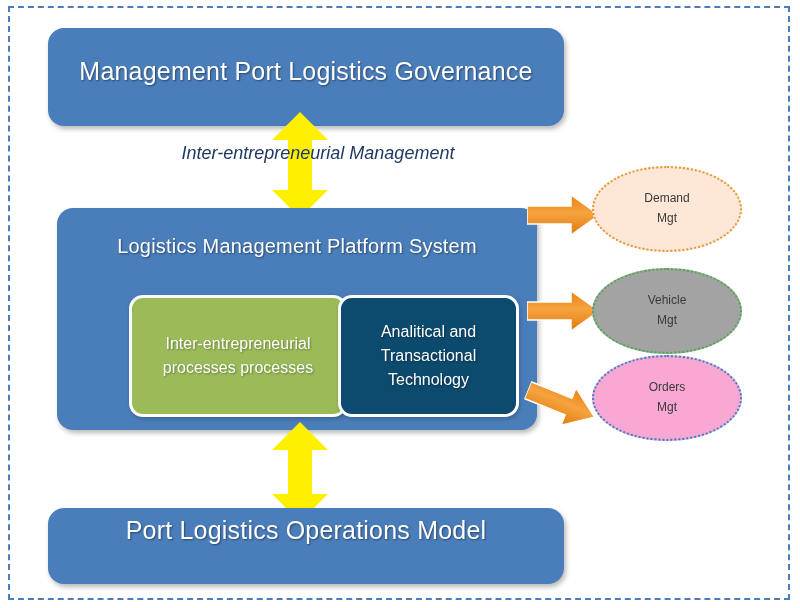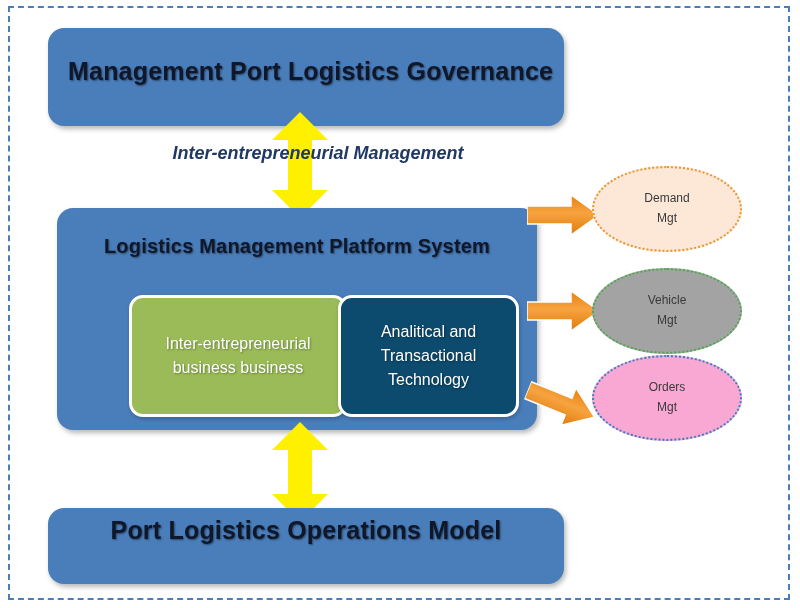--- a/index.html
+++ b/index.html
@@ -29,22 +29,22 @@
   }
   
   .blue-box {
     position: absolute;
     background: #4a7ebb;
     border-radius: 16px;
     box-shadow: 2px 3px 5px rgba(0,0,0,0.28);
     box-sizing: border-box;
   }
   .blue-title {
-    color: #0f172a;
-    font-weight: bold;
+    color: #ffffff;
+    font-weight: normal;
     text-shadow: 1px 1px 2px rgba(0,0,0,0.45);
     letter-spacing: 0.2px;
     white-space: nowrap;
   }
   #box-governance {
     left: 48px;
     top: 28px;
     width: 516px;
     height: 98px;
   }
@@ -132,21 +132,21 @@
     height: 100px;
   }
   
   #label-inter {
     position: absolute;
     left: 128px;
     top: 143px;
     width: 380px;
     text-align: center;
     font-size: 18px;
-    font-weight: bold;
+    font-weight: normal;
     font-style: italic;
     color: #1F3864;
     white-space: nowrap;
   }
   
   .ellipse {
     position: absolute;
     border-radius: 50%;
     box-sizing: border-box;
     display: flex;
@@ -205,21 +205,21 @@
 
   <div id="label-inter">Inter-entrepreneurial Management</div>
 
   <div class="blue-box" id="box-platform">
     <div class="blue-title">Logistics Management Platform System</div>
   </div>
 
   <div class="inner-card" id="card-processes">
     <div class="card-text">
       <span>Inter-entrepreneurial</span><br>
-      <span>business business</span>
+      <span>processes processes</span>
     </div>
   </div>
 
   <div class="inner-card" id="card-technology">
     <div class="card-text">
       <span>Analitical and</span><br>
       <span>Transactional</span><br>
       <span>Technology</span>
     </div>
   </div>

